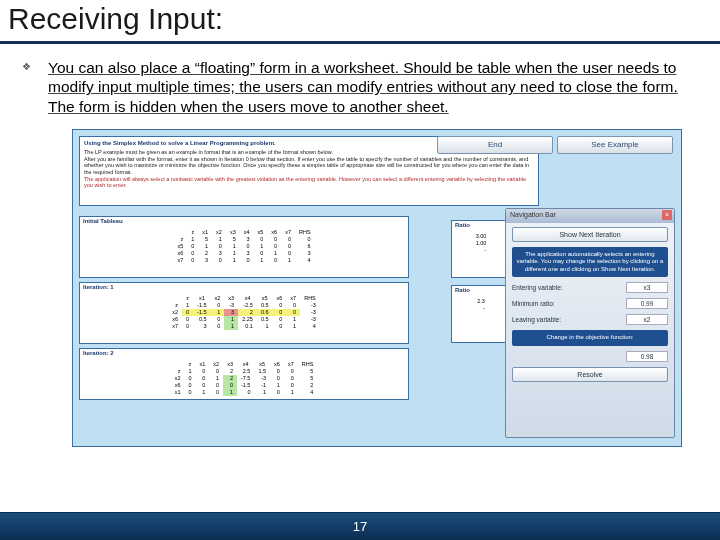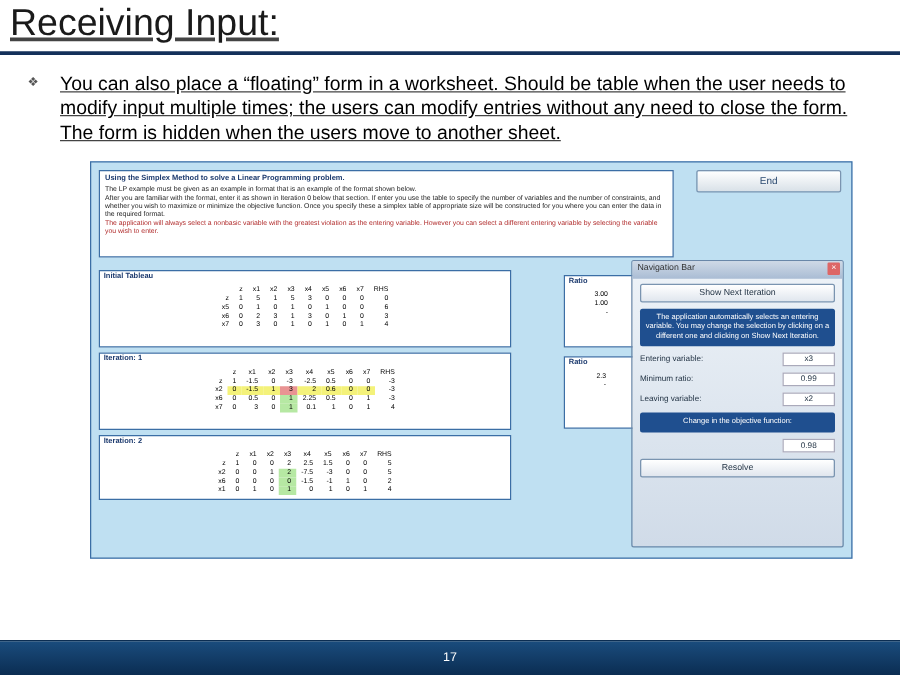--- a/index.html
+++ b/index.html
@@ -10,21 +10,20 @@
     position: relative;
     overflow: hidden;
   }
   .title {
     font-size: 30px;
     font-weight: normal;
     color: #1a1a1a;
     padding: 2px 8px 4px 8px;
     border-bottom: 3px solid #14305a;
     line-height: 1.15;
-    text-decoration: underline;
     text-decoration-color: #444;
   }
   .body { padding: 14px 18px 0 22px; }
   .bullet-row { display: flex; gap: 14px; font-size: 15.5px; line-height: 1.28; }
   .bullet-icon { flex: none; width: 12px; padding-top: 3px; color: #555; font-size: 10px; }
   .bullet-text { text-decoration: underline; text-decoration-color: #444; }
 
   
   .shot {
     margin: 12px 22px 0 50px;
@@ -77,21 +76,21 @@
   .nav-title { height:14px; background:linear-gradient(#cfd9e6,#a9bcd4); font-size:7px; padding:2px 4px; color:#333; position:relative;}
   .nav-title .x { position:absolute; right:2px; top:1px; width:10px;height:10px; background:#d66; color:#fff; font-size:7px; text-align:center; line-height:10px; border-radius:1px;}
   .nav-body { padding:4px 6px; display:flex; flex-direction:column; gap:5px; }
   .blueband { background:#1f4f8f; color:#fff; font-size:6px; text-align:center; padding:4px 3px; border-radius:2px; line-height:1.25;}
   .whitebtn { background:linear-gradient(#fff,#e0e6ee); border:1px solid #7a94b0; border-radius:2px; font-size:7px; padding:3px 0; text-align:center; color:#234;}
   .pair { display:flex; justify-content:space-between; align-items:center; font-size:6.5px; color:#234; }
   .pair .val { background:#fff; border:1px solid #aab; width:42px; text-align:center; font-size:6.5px; padding:1px 0;}
   .footer {
     position:absolute; left:0; bottom:0; width:100%; height:28px;
     background: linear-gradient(#1a4c7d, #0b2d52);
-    color:#fff; text-align:right; font-size:10px; font-weight:normal;
+    color:#fff; text-align:right; font-size:13px; font-weight:normal;
     display:flex; align-items:center; justify-content:center;
     border-top:1px solid #0b2d52;
   }
 </style>
 </head>
 <body>
 
 <div class="title">
   <span>Receiving Input:</span><br>
 </div>
@@ -105,20 +104,21 @@
   <div class="shot">
     <div class="shot-top">
       <div class="hdr">Using the Simplex Method to solve a Linear Programming problem.</div>
       <div>The LP example must be given as an example in format that is an example of the format shown below.</div>
       <div>After you are familiar with the format, enter it as shown in Iteration 0 below that section. If enter you use the table to specify the number of variables and the number of constraints, and whether you wish to maximize or minimize the objective function. Once you specify these a simplex table of appropriate size will be constructed for you where you can enter the data in the required format.</div>
       <div class="red">The application will always select a nonbasic variable with the greatest violation as the entering variable. However you can select a different entering variable by selecting the variable you wish to enter.</div>
     </div>
 
     <div class="btns">
       <button>End</button>
+      <button>See Example</button>
     </div>
 
     <div class="tbl-box t1">
       <div class="lab">Initial Tableau</div>
       <table>
           <tbody>
             <tr>
               <th></th>
               <th>z</th>
               <th>x1</th>

